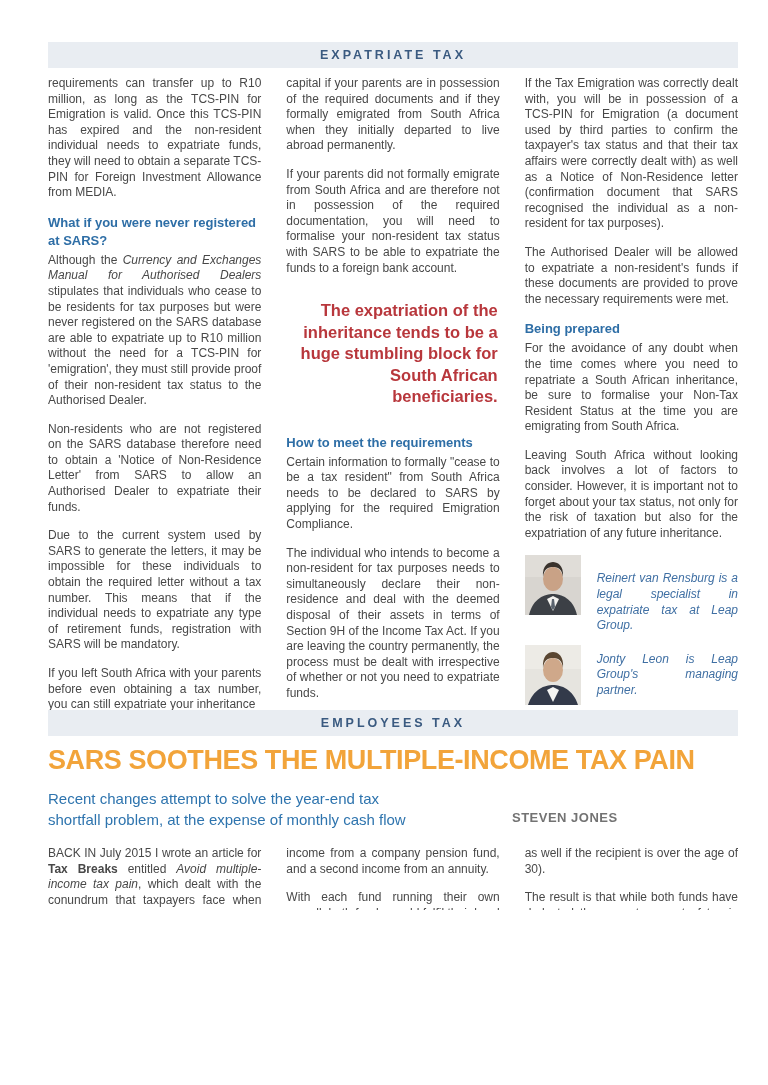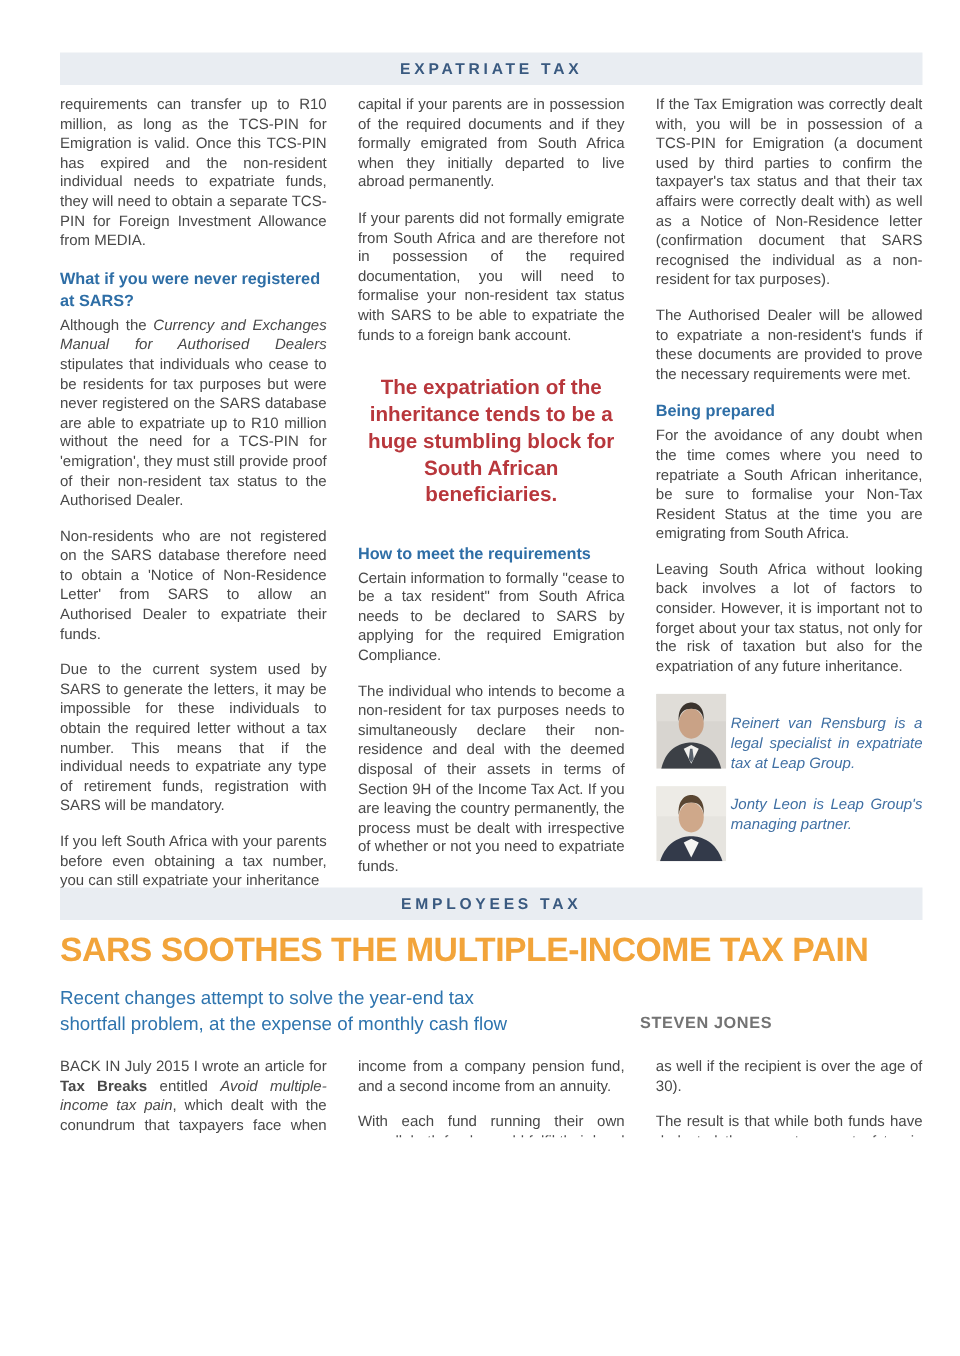--- a/index.html
+++ b/index.html
@@ -24,23 +24,23 @@
     margin-bottom:13px; color:#484848;
   }
   .col h3 {
     color:#2e6ea6; font-size:13px; line-height:18px; font-weight:bold;
     margin:2px 0 3px 0;
   }
   .ital { font-style:italic; }
   .bold { font-weight:bold; }
   .pull-quote {
     color:#b8373c; font-size:16.5px; line-height:21.5px; font-weight:bold;
-    text-align:center; margin:24px 2px 26px 2px;
+    text-align:right; margin:24px 2px 26px 2px;
   }
-  .bio { display:flex; gap:4px; margin-top:14px; }
+  .bio { display:flex; gap:16px; margin-top:14px; }
   .bio + .bio { margin-top:11px; }
   .bio .photo { flex:0 0 56px; width:56px; height:60px; }
   .bio .cap {
     color:#3f6fa3; font-style:italic; font-size:12px; line-height:15.6px;
     text-align:justify; padding-top:16px;
   }
   .bio.second .cap { padding-top:7px; }
   .headline {
     color:#f2a43a; font-weight:bold; font-size:27px; letter-spacing:-0.4px;
     white-space:nowrap; overflow:hidden; margin-top:9px;

